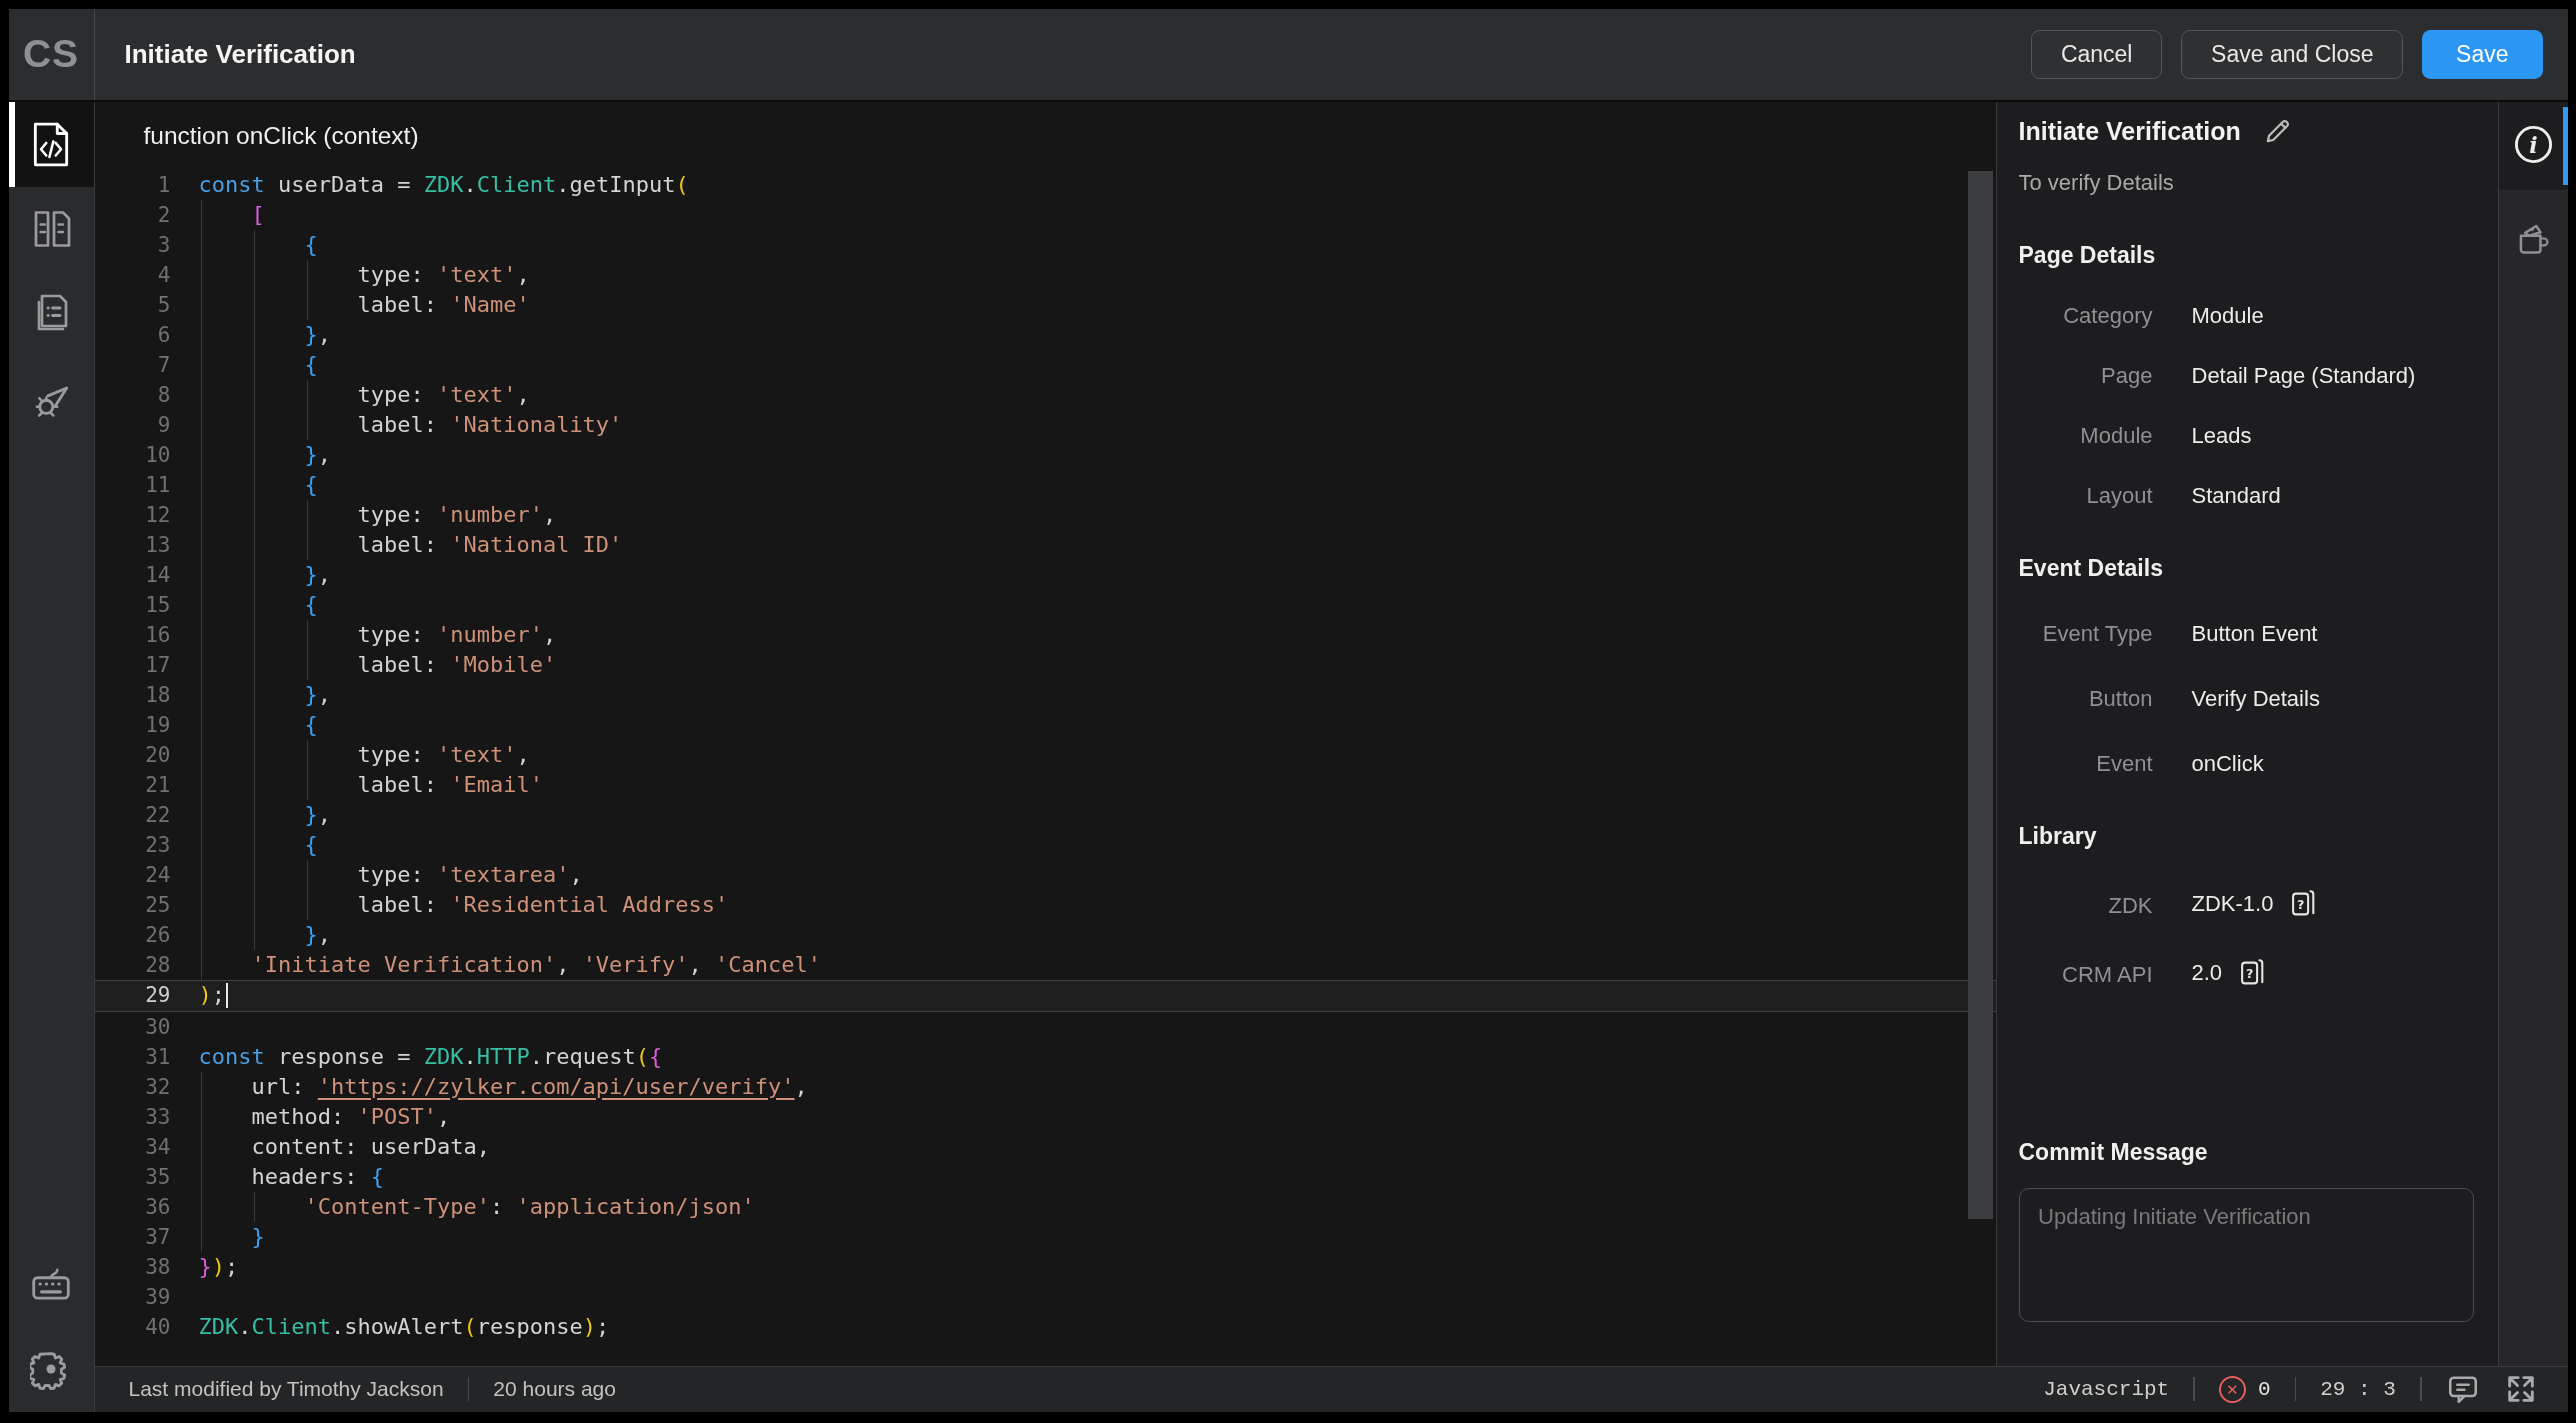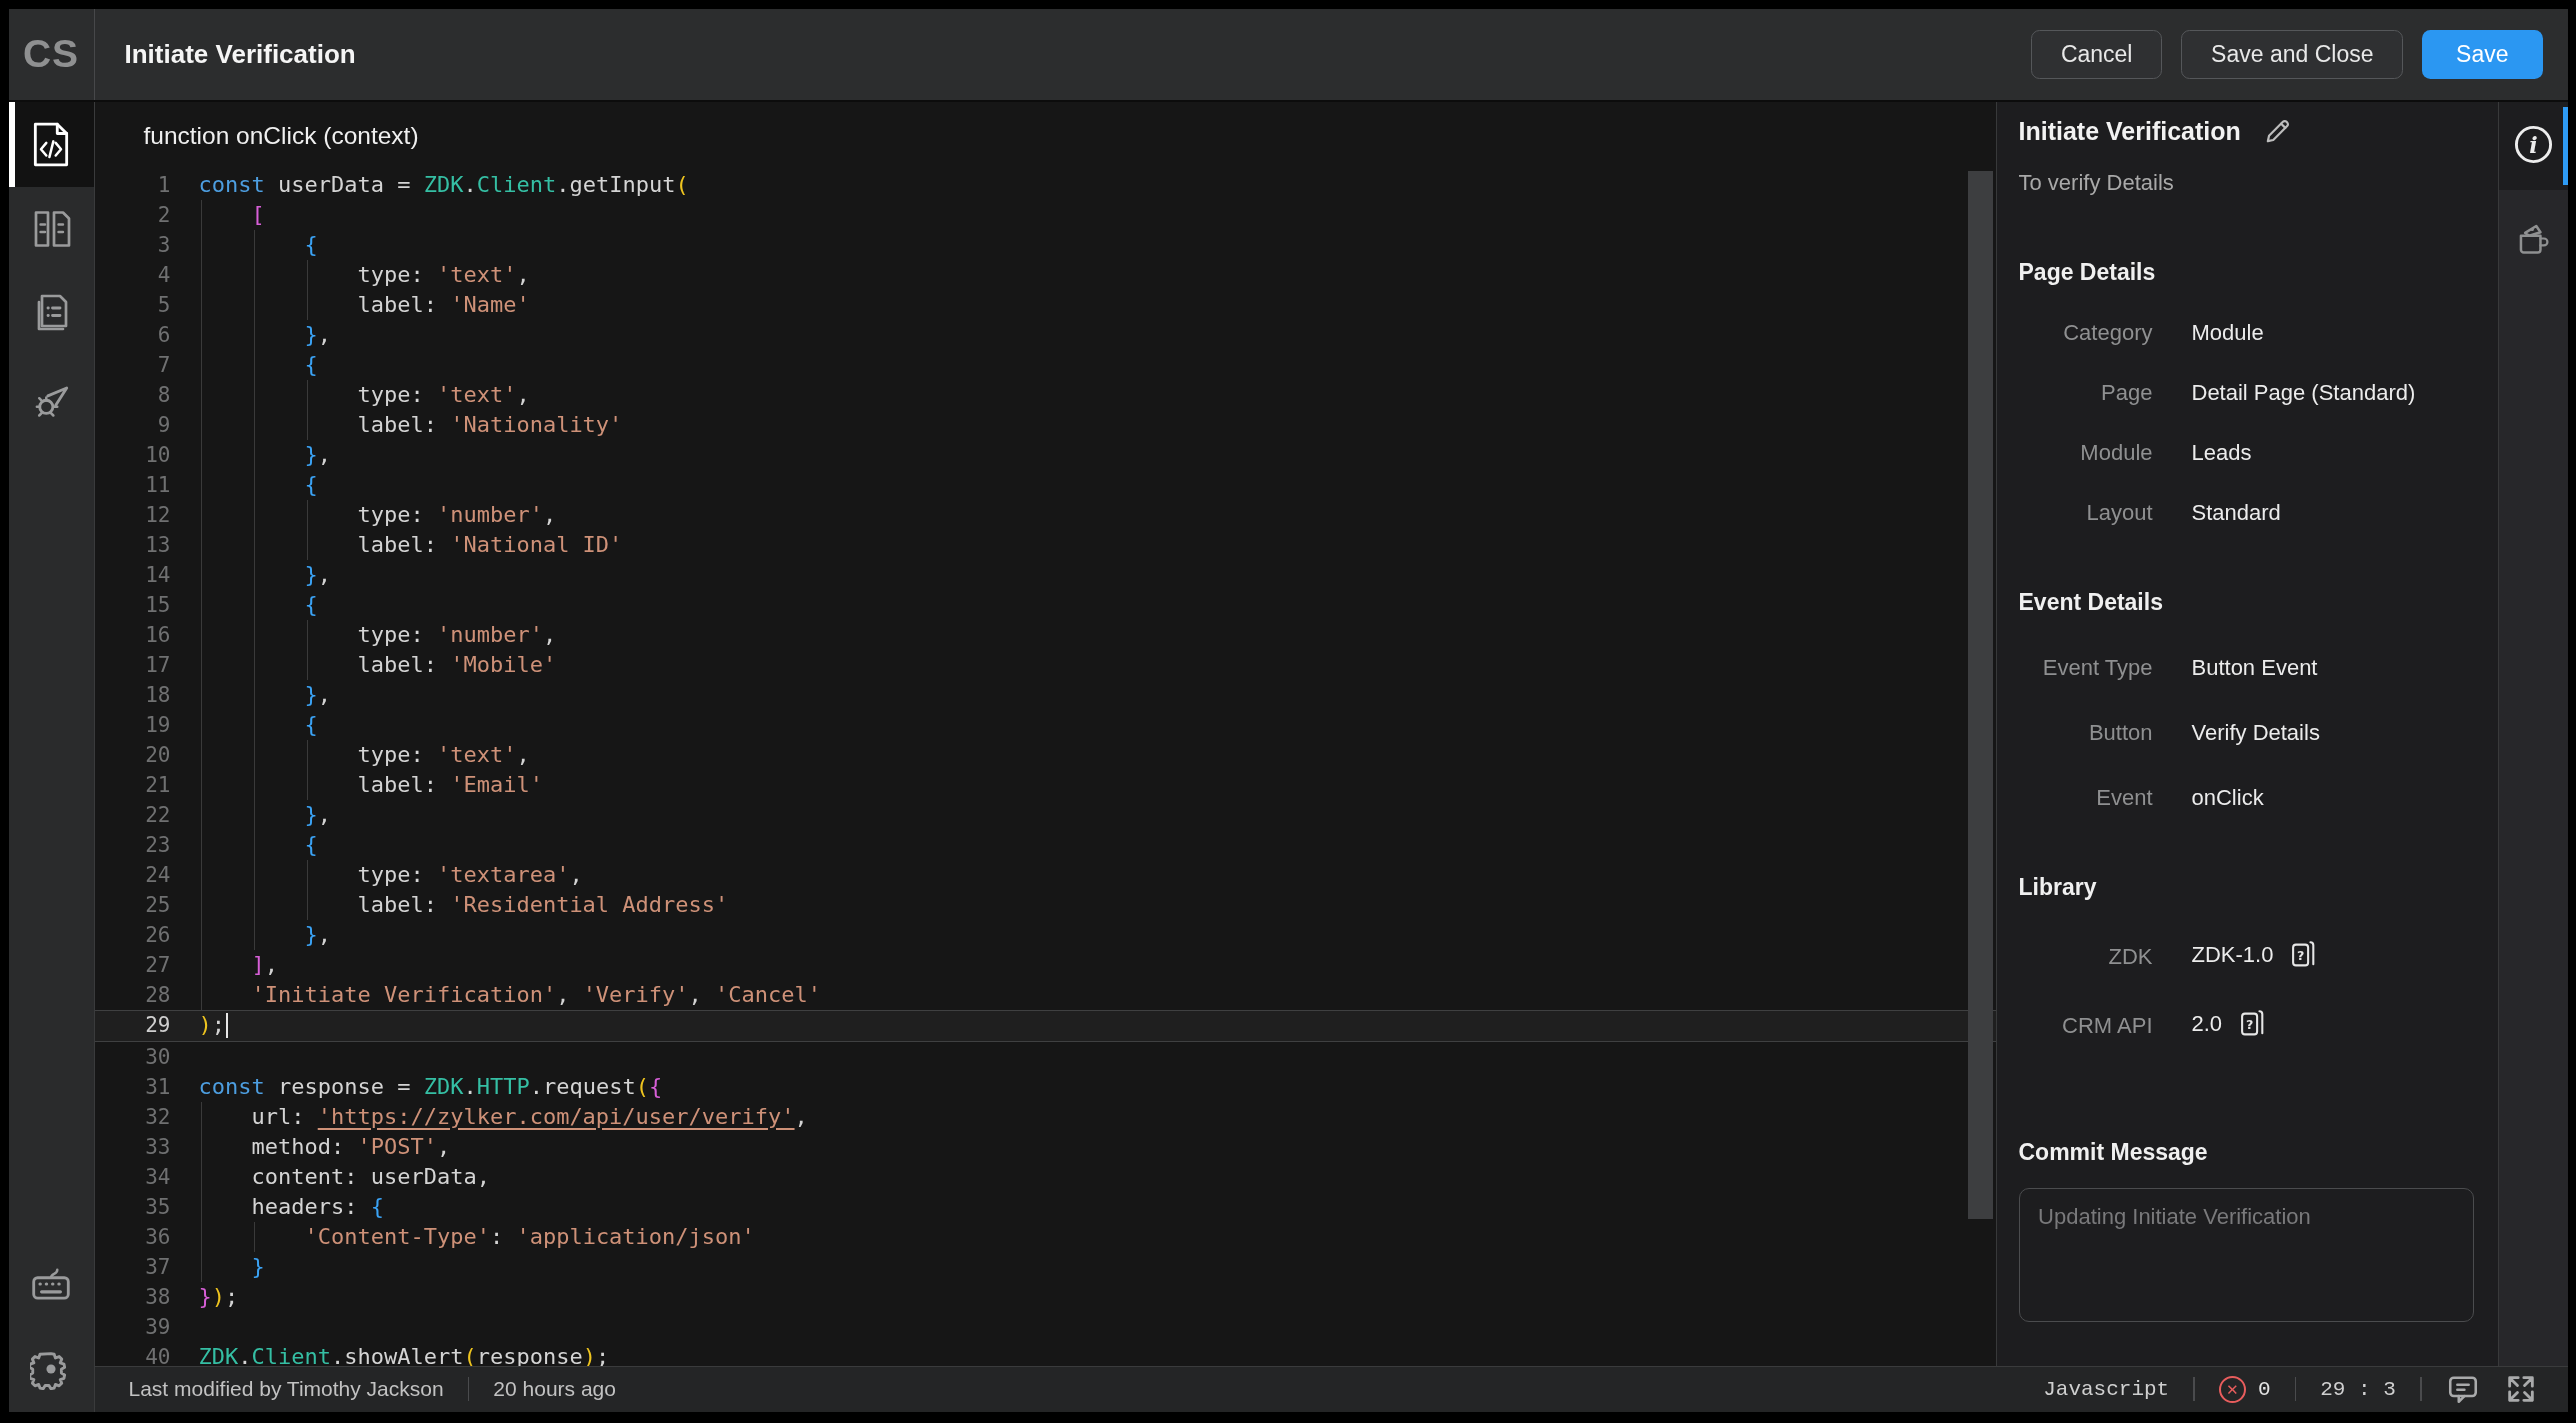--- a/index.html
+++ b/index.html
@@ -37,21 +37,21 @@
   .b1{color:#eec41f}.b2{color:#d75fd7}.b3{color:#3ba3f5}
   .url{color:#ce9178;text-decoration:underline;text-underline-offset:4.2px;}
   .cursor{display:inline-block;width:2.5px;height:25px;background:#e8e8e8;vertical-align:middle;margin-left:0.8px;}
   .vscroll{position:absolute;top:69px;right:0;width:29px;bottom:0;}
   .vscroll .thumb{position:absolute;top:0;left:1.7px;width:25px;height:1048px;background:#3d3e40;}
   
   .panel{width:502px;background:#1d1d1f;border-left:1.7px solid #38393a;position:relative;flex:0 0 auto;box-sizing:border-box;padding:13.5px 24px 0 22px;font-size:22px;}
   .panel-title-row{display:flex;align-items:center;gap:22px;margin-top:1.7px;}
   .panel-title{font-size:25px;font-weight:bold;color:#f2f2f2;}
   .panel-sub{margin-top:24px;color:#a9a9a9;}
-  .sec-head{margin-top:63px;font-size:23px;font-weight:bold;color:#f0f0f0;}
+  .sec-head{margin-top:46px;font-size:23px;font-weight:bold;color:#f0f0f0;}
   .kv{display:flex;align-items:flex-end;margin-top:34px;}
   .kv .lbl{width:134px;text-align:right;color:#8f9091;flex:0 0 auto;}
   .kv .val{margin-left:39px;color:#ececec;display:flex;align-items:center;gap:17px;}
   .kv.tall{margin-top:39px;}
   .doc-ic{color:#e6e6e6;display:inline-flex;}
   .commit{position:absolute;left:22px;right:24px;bottom:38px;}
   .commit .sec-head{margin-top:0;}
   .commit textarea{margin-top:22px;width:100%;height:134px;box-sizing:border-box;background:transparent;border:1.7px solid #4b4c4e;border-radius:10px;resize:none;padding:15px 18.6px;font-family:"Liberation Sans",sans-serif;font-size:22px;color:#d8d8d8;outline:none;}
   .commit textarea::placeholder{color:#79797b;}
   
@@ -168,21 +168,20 @@
               <div class="code-line"><span class="ln">17</span><span class="guide" style="left: 106px;"></span><span class="guide" style="left: 159px;"></span><span class="guide" style="left: 212px;"></span><span class="line-content"><span class="pln">            </span><span class="pln">label: </span><span class="str">'Mobile'</span></span></div>
               <div class="code-line"><span class="ln">18</span><span class="guide" style="left: 106px;"></span><span class="guide" style="left: 159px;"></span><span class="line-content"><span class="pln">        </span><span class="b3">}</span><span class="pln">,</span></span></div>
               <div class="code-line"><span class="ln">19</span><span class="guide" style="left: 106px;"></span><span class="guide" style="left: 159px;"></span><span class="line-content"><span class="pln">        </span><span class="b3">{</span></span></div>
               <div class="code-line"><span class="ln">20</span><span class="guide" style="left: 106px;"></span><span class="guide" style="left: 159px;"></span><span class="guide" style="left: 212px;"></span><span class="line-content"><span class="pln">            </span><span class="pln">type: </span><span class="str">'text'</span><span class="pln">,</span></span></div>
               <div class="code-line"><span class="ln">21</span><span class="guide" style="left: 106px;"></span><span class="guide" style="left: 159px;"></span><span class="guide" style="left: 212px;"></span><span class="line-content"><span class="pln">            </span><span class="pln">label: </span><span class="str">'Email'</span></span></div>
               <div class="code-line"><span class="ln">22</span><span class="guide" style="left: 106px;"></span><span class="guide" style="left: 159px;"></span><span class="line-content"><span class="pln">        </span><span class="b3">}</span><span class="pln">,</span></span></div>
               <div class="code-line"><span class="ln">23</span><span class="guide" style="left: 106px;"></span><span class="guide" style="left: 159px;"></span><span class="line-content"><span class="pln">        </span><span class="b3">{</span></span></div>
               <div class="code-line"><span class="ln">24</span><span class="guide" style="left: 106px;"></span><span class="guide" style="left: 159px;"></span><span class="guide" style="left: 212px;"></span><span class="line-content"><span class="pln">            </span><span class="pln">type: </span><span class="str">'textarea'</span><span class="pln">,</span></span></div>
               <div class="code-line"><span class="ln">25</span><span class="guide" style="left: 106px;"></span><span class="guide" style="left: 159px;"></span><span class="guide" style="left: 212px;"></span><span class="line-content"><span class="pln">            </span><span class="pln">label: </span><span class="str">'Residential Address'</span></span></div>
               <div class="code-line"><span class="ln">26</span><span class="guide" style="left: 106px;"></span><span class="guide" style="left: 159px;"></span><span class="line-content"><span class="pln">        </span><span class="b3">}</span><span class="pln">,</span></span></div>
-              <div class="code-line"><span class="ln">27</span><span class="guide" style="left: 106px;"></span><span class="line-content"><span class="pln">    </span><span class="b2">]</span><span class="pln">,</span></span></div>
               <div class="code-line"><span class="ln">28</span><span class="guide" style="left: 106px;"></span><span class="line-content"><span class="pln">    </span><span class="str">'Initiate Verification'</span><span class="pln">, </span><span class="str">'Verify'</span><span class="pln">, </span><span class="str">'Cancel'</span></span></div>
               <div class="code-line current"><span class="ln">29</span><span class="line-content"><span class="b1">)</span><span class="pln">;</span><span class="cursor"></span></span></div>
               <div class="code-line"><span class="ln">30</span><span class="line-content"></span></div>
               <div class="code-line"><span class="ln">31</span><span class="line-content"><span class="kw">const</span><span class="pln"> response = </span><span class="cls">ZDK</span><span class="pln">.</span><span class="cls">HTTP</span><span class="pln">.</span><span class="pln">request</span><span class="b1">(</span><span class="b2">{</span></span></div>
               <div class="code-line"><span class="ln">32</span><span class="guide" style="left: 106px;"></span><span class="line-content"><span class="pln">    </span><span class="pln">url: </span><span class="url">'https://zylker.com/api/user/verify'</span><span class="pln">,</span></span></div>
               <div class="code-line"><span class="ln">33</span><span class="guide" style="left: 106px;"></span><span class="line-content"><span class="pln">    </span><span class="pln">method: </span><span class="str">'POST'</span><span class="pln">,</span></span></div>
               <div class="code-line"><span class="ln">34</span><span class="guide" style="left: 106px;"></span><span class="line-content"><span class="pln">    </span><span class="pln">content: userData,</span></span></div>
               <div class="code-line"><span class="ln">35</span><span class="guide" style="left: 106px;"></span><span class="line-content"><span class="pln">    </span><span class="pln">headers: </span><span class="b3">{</span></span></div>
               <div class="code-line"><span class="ln">36</span><span class="guide" style="left: 106px;"></span><span class="guide" style="left: 159px;"></span><span class="line-content"><span class="pln">        </span><span class="str">'Content-Type'</span><span class="pln">: </span><span class="str">'application/json'</span></span></div>
               <div class="code-line"><span class="ln">37</span><span class="guide" style="left: 106px;"></span><span class="line-content"><span class="pln">    </span><span class="b3">}</span></span></div>

